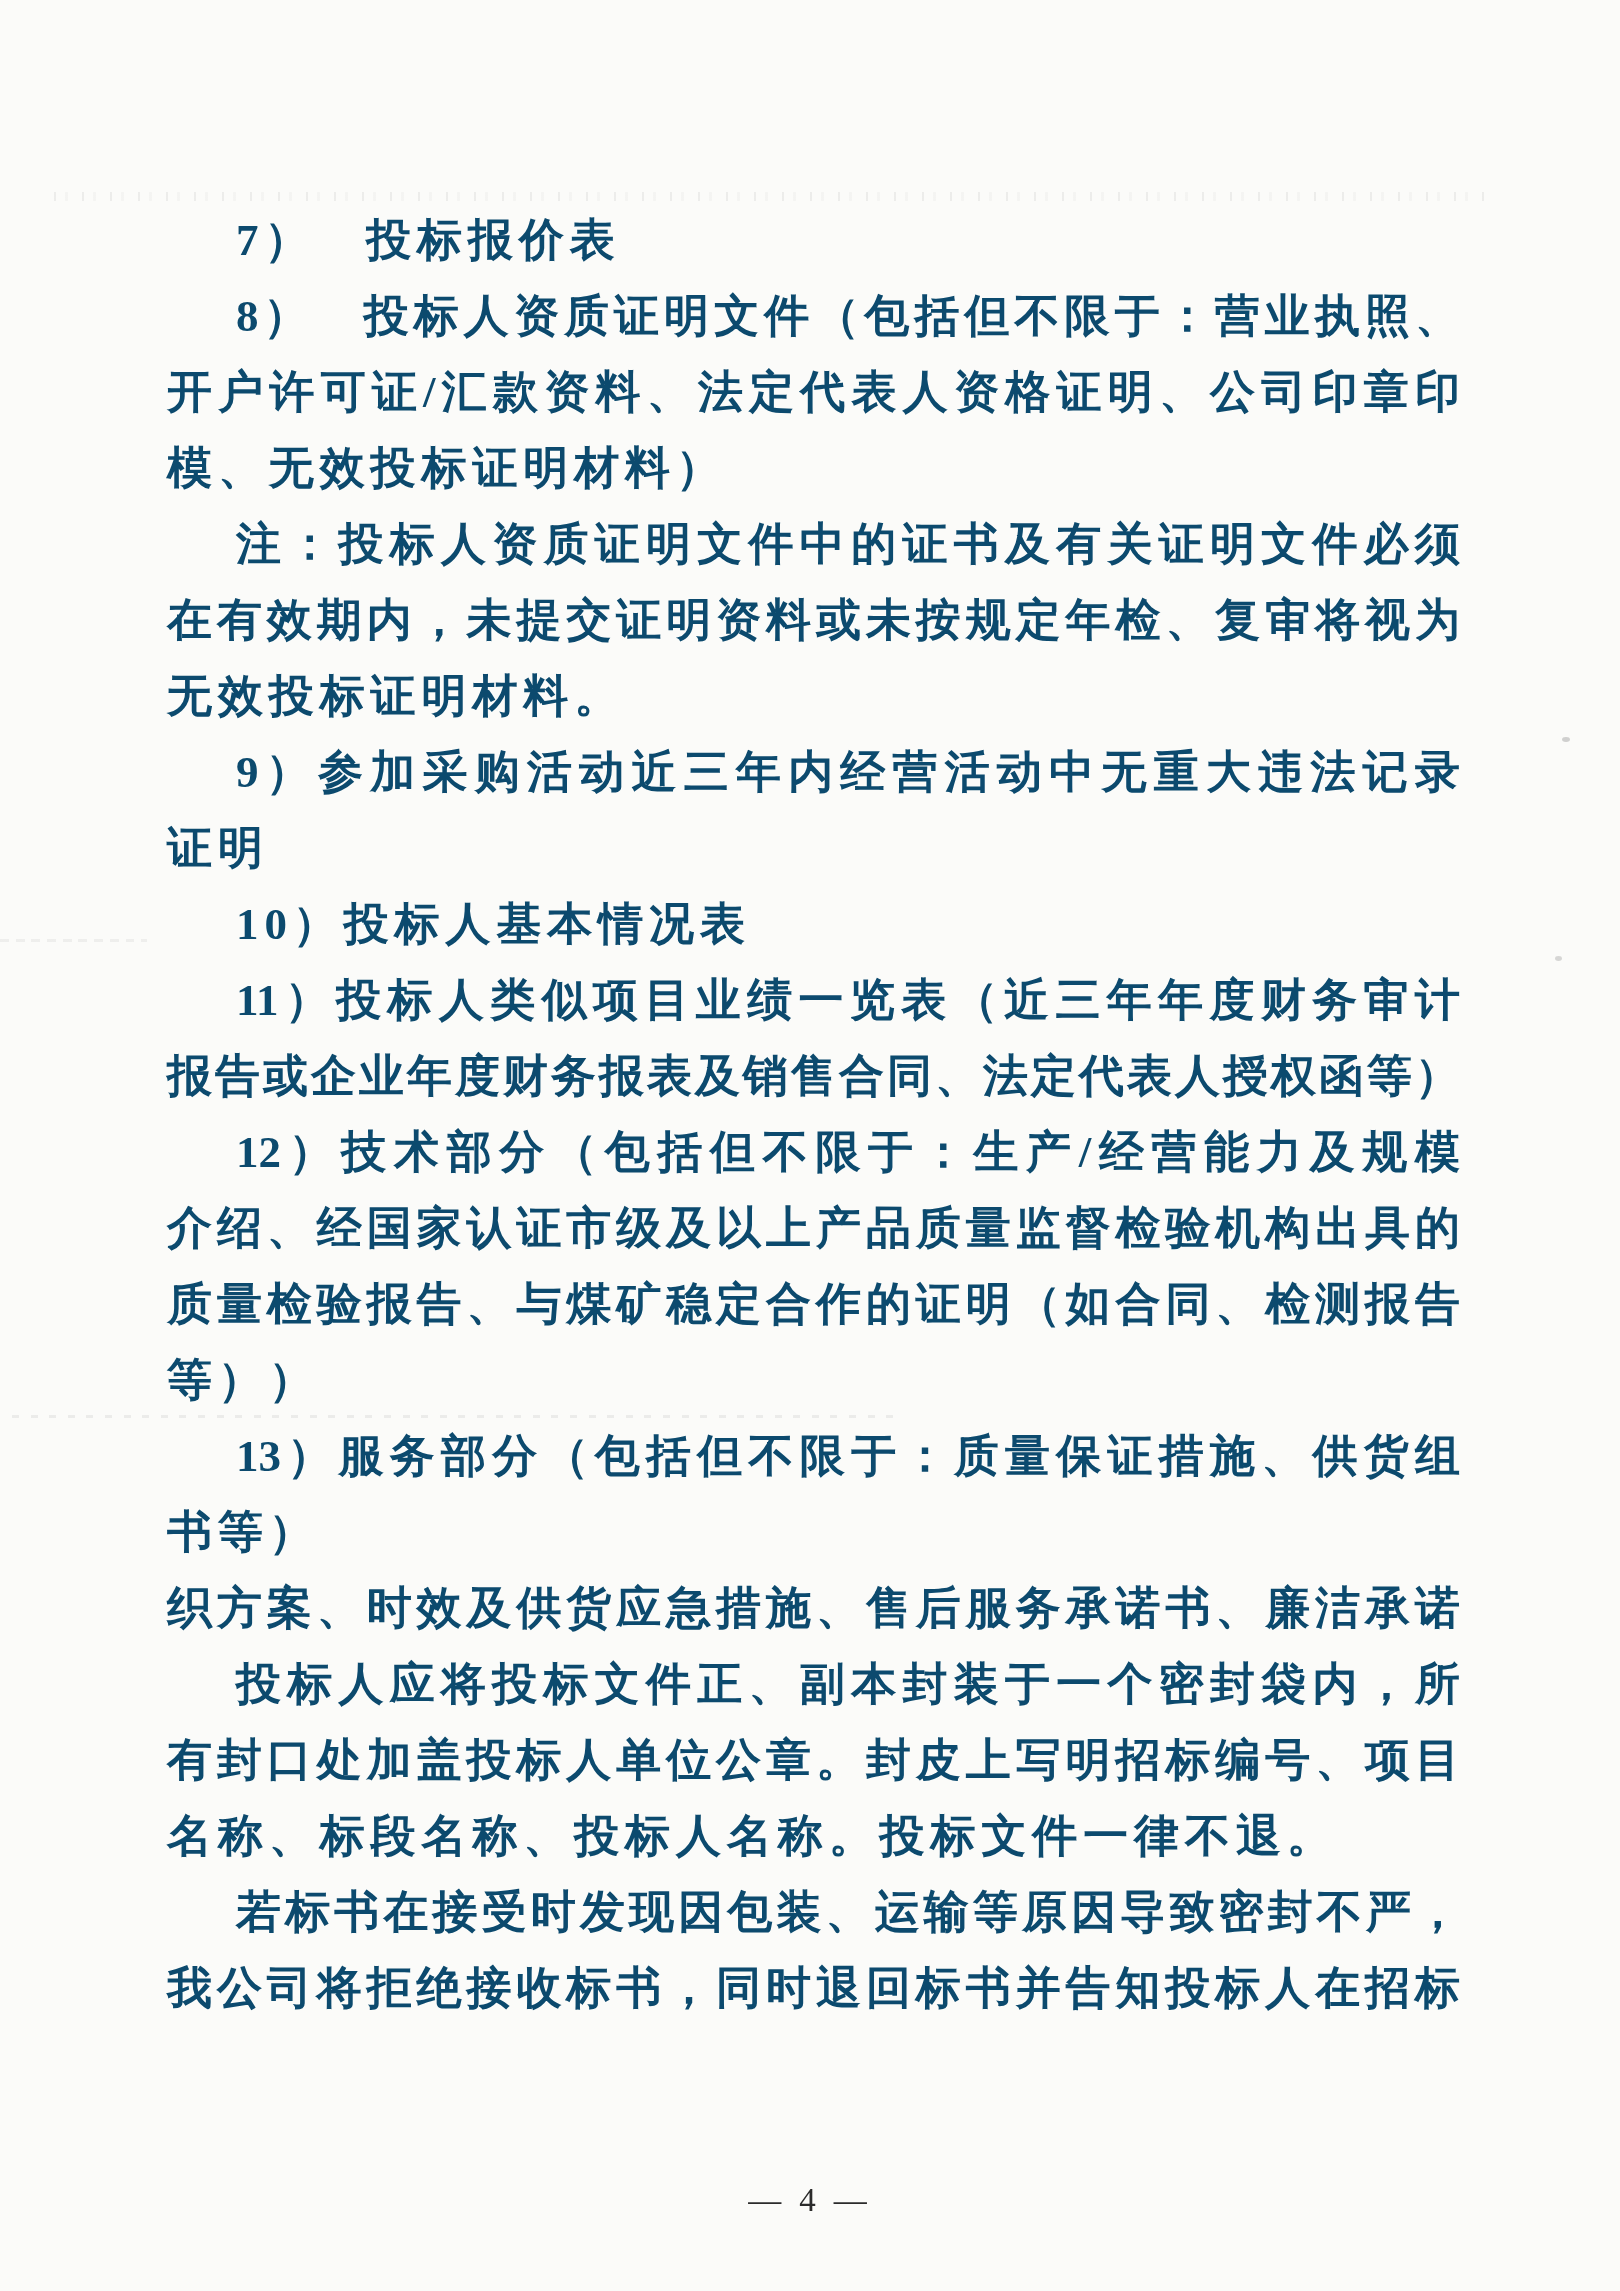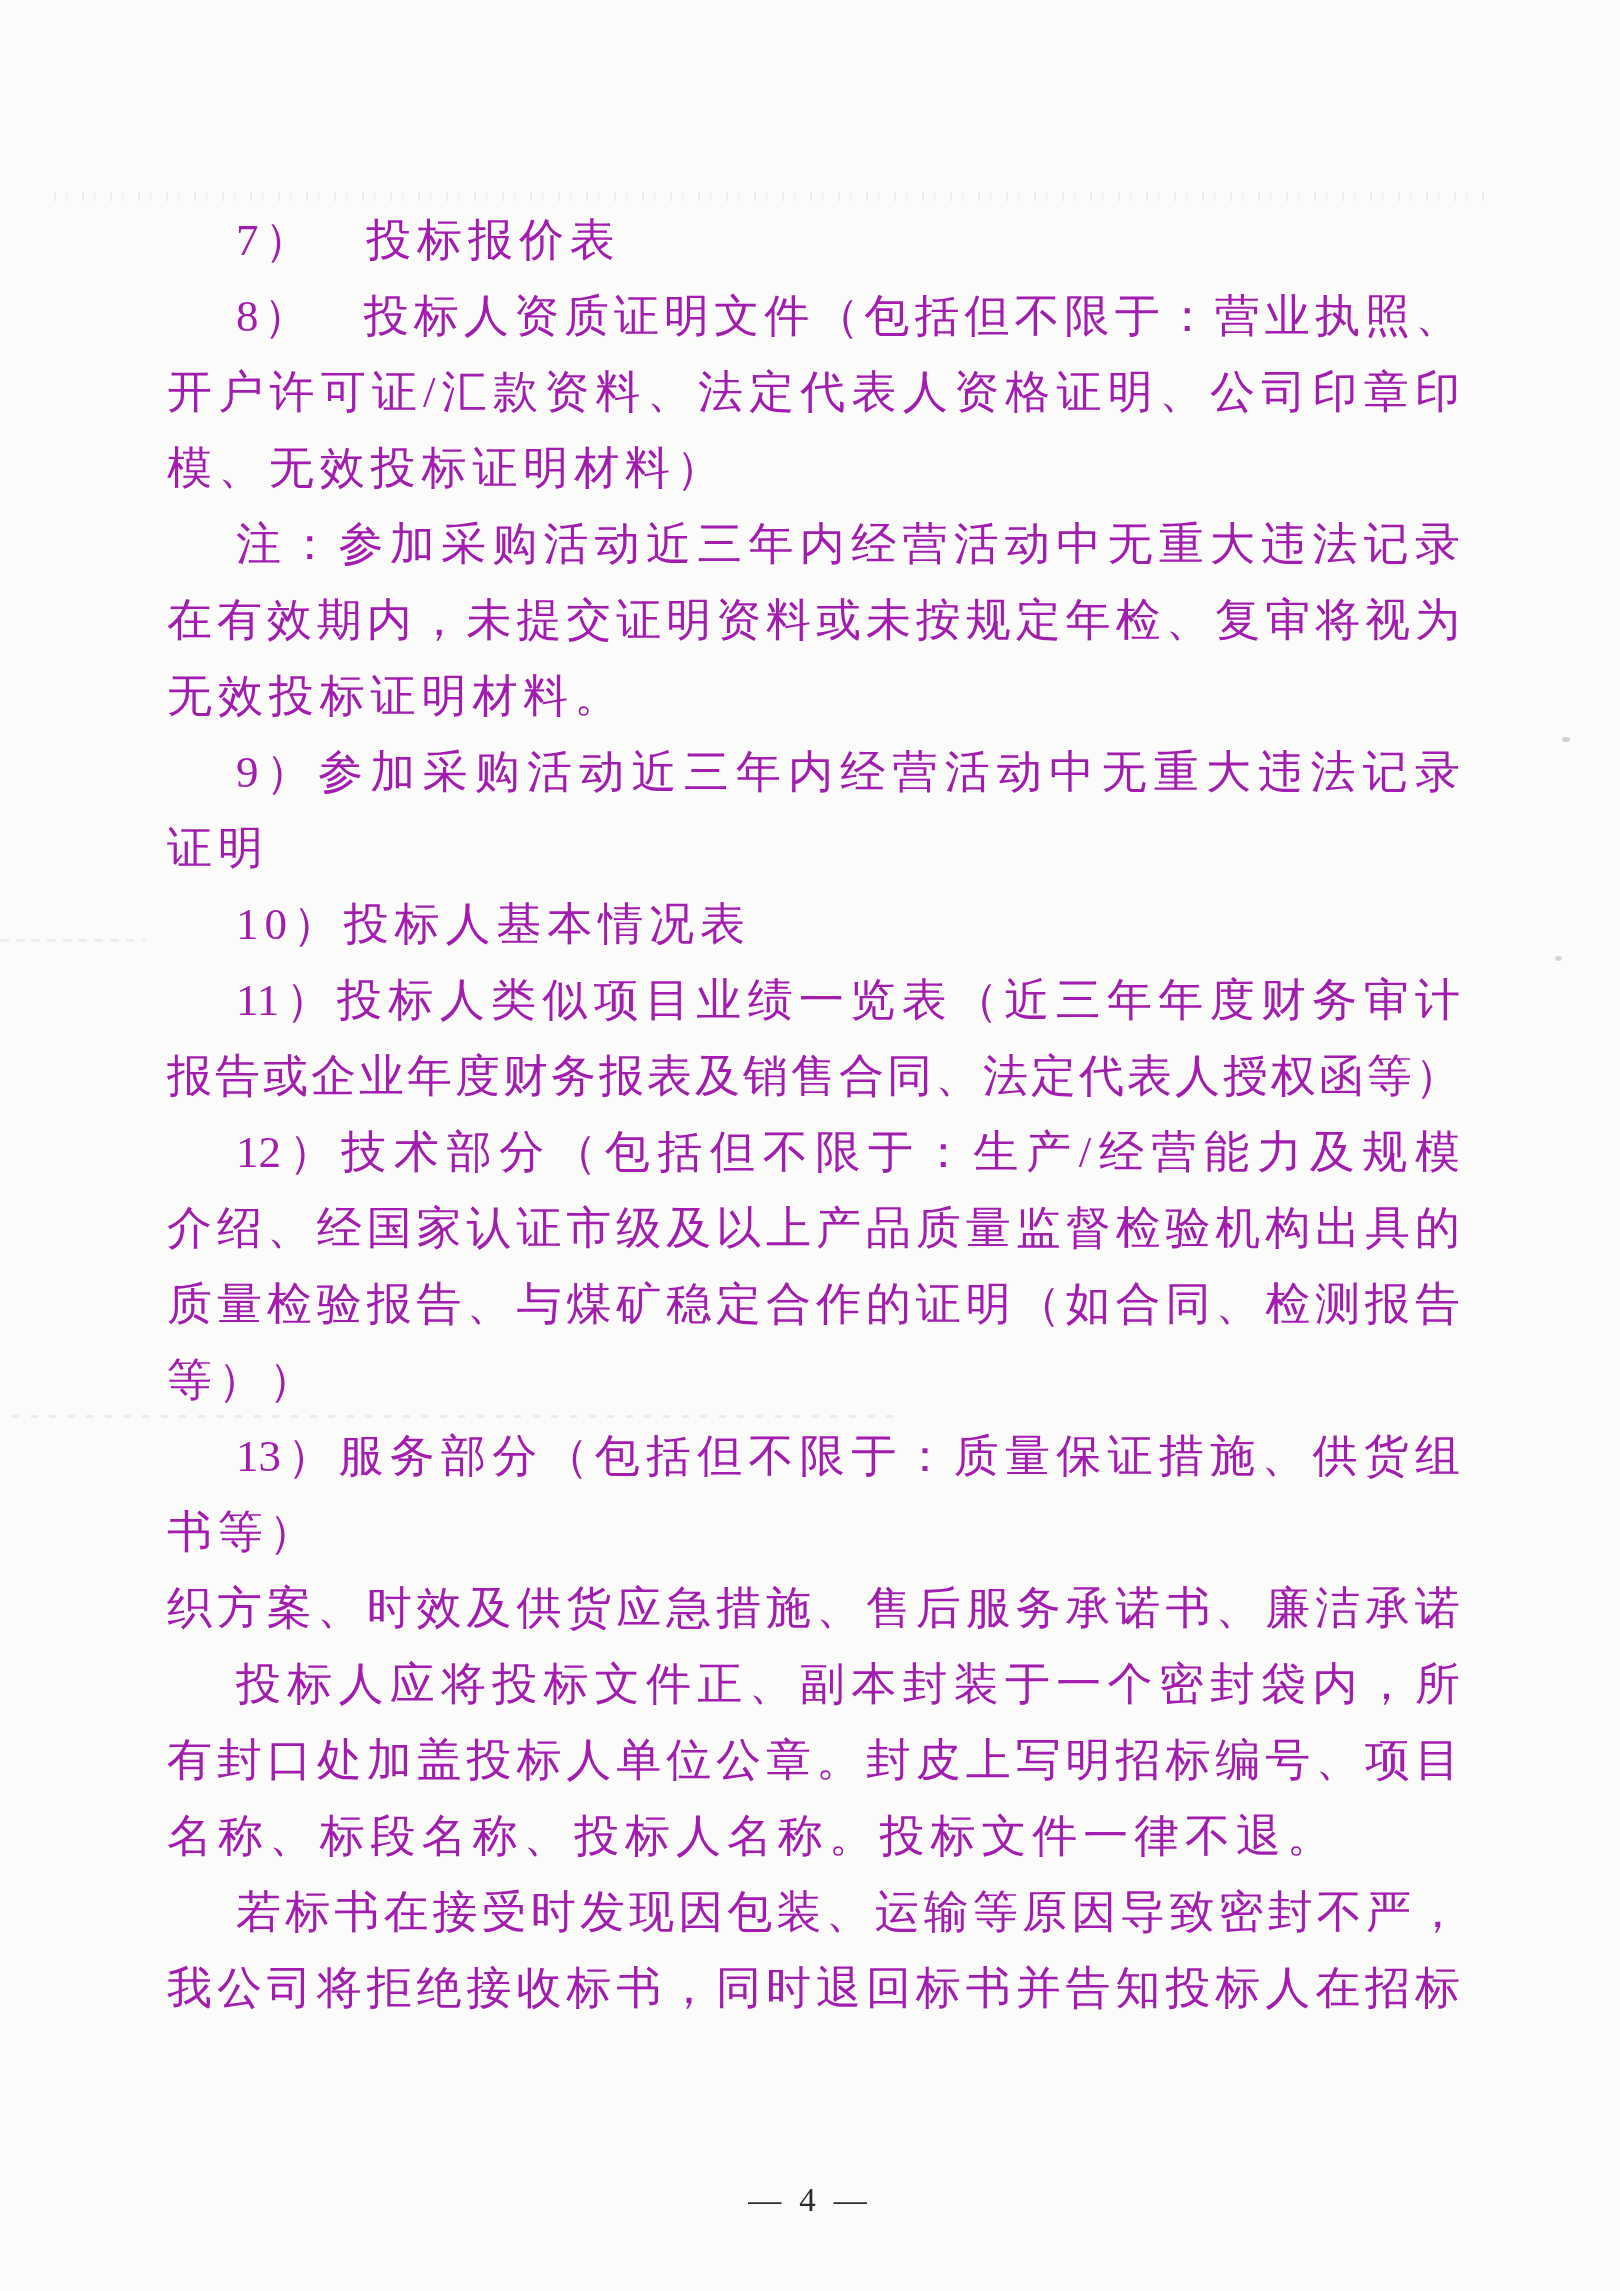--- a/index.html
+++ b/index.html
@@ -21,24 +21,24 @@
   .text-block {
     position: absolute;
     left: 167px;
     right: 160px;
     top: 202px;
   }
   .line {
     font-size: 45px;
     line-height: 76px;
     height: 76px;
-    color: #a21caf;
+    color: #0c4a6e;
     letter-spacing: 5.9px;
     white-space: nowrap;
-    font-weight: 400;
+    font-weight: 700;
   }
   .line.full {
     letter-spacing: 0;
     white-space: normal;
     text-align: justify;
     text-align-last: justify;
     text-justify: inter-character;
   }
   .line.indent {
     text-indent: 69px;
@@ -111,21 +111,21 @@
   <div class="artifact artifact-mid"></div>
   <div class="artifact artifact-left"></div>
   <div class="artifact artifact-dot-1"></div>
   <div class="artifact artifact-dot-2"></div>
 
   <div class="text-block">
       <div class="line indent">7）　投标报价表</div>
       <div class="line indent full">8）　投标人资质证明文件（包括但不限于：营业执照、</div>
       <div class="line full">开户许可证/汇款资料、法定代表人资格证明、公司印章印</div>
       <div class="line">模、无效投标证明材料）</div>
-      <div class="line indent full">注：参加采购活动近三年内经营活动中无重大违法记录</div>
+      <div class="line indent full">注：投标人资质证明文件中的证书及有关证明文件必须</div>
       <div class="line full">在有效期内，未提交证明资料或未按规定年检、复审将视为</div>
       <div class="line">无效投标证明材料。</div>
       <div class="line indent full">9）参加采购活动近三年内经营活动中无重大违法记录</div>
       <div class="line">证明</div>
       <div class="line indent">10）投标人基本情况表</div>
       <div class="line indent full">11）投标人类似项目业绩一览表（近三年年度财务审计</div>
       <div class="line full">报告或企业年度财务报表及销售合同、法定代表人授权函等）</div>
       <div class="line indent full">12）技术部分（包括但不限于：生产/经营能力及规模</div>
       <div class="line full">介绍、经国家认证市级及以上产品质量监督检验机构出具的</div>
       <div class="line full">质量检验报告、与煤矿稳定合作的证明（如合同、检测报告</div>

